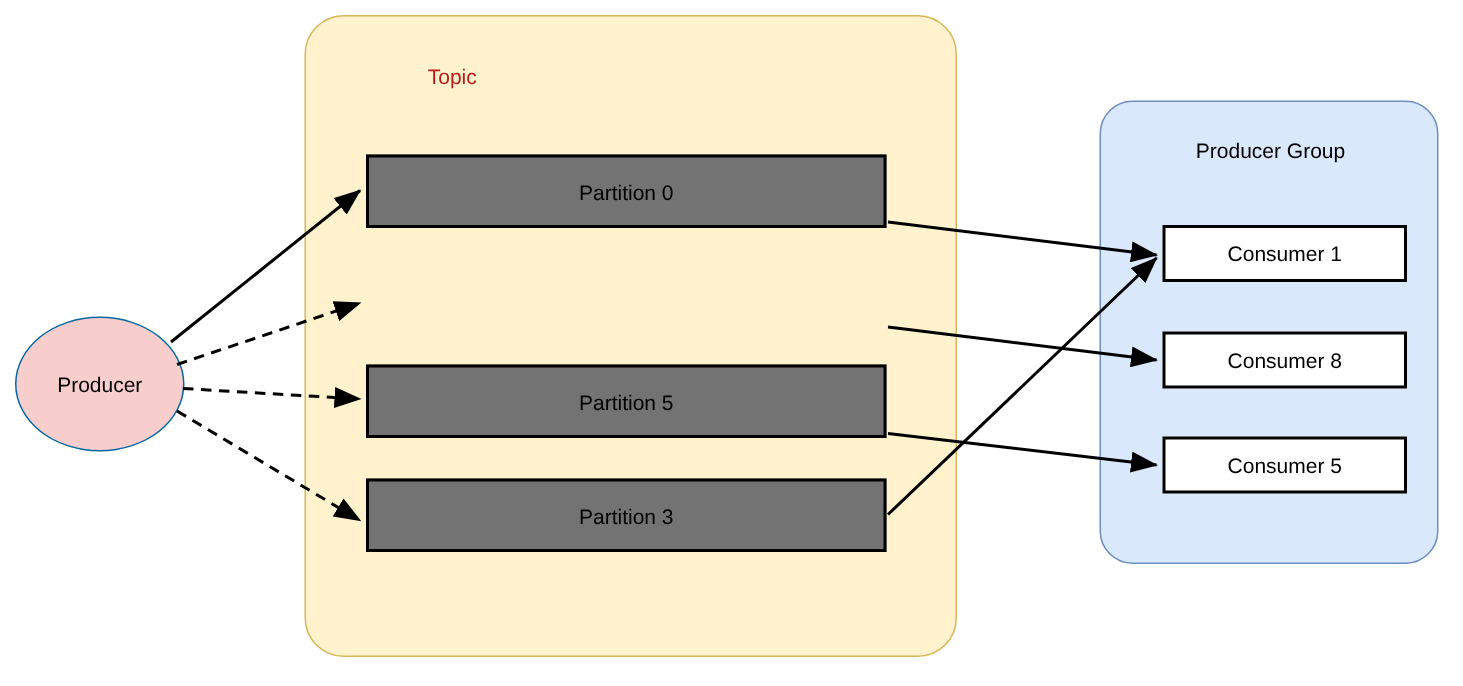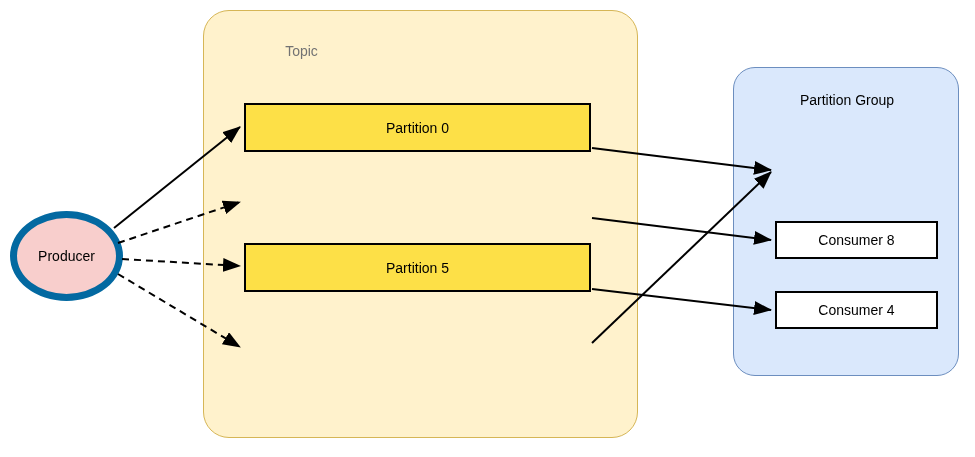--- a/index.html
+++ b/index.html
@@ -31,21 +31,21 @@
     box-sizing: border-box;
   }
   
   #producer-node {
     left: 10px;
     top: 211px;
     width: 113px;
     height: 90px;
     border-radius: 50%;
     background: #f8cecc;
-    border: 7px solid #0369a1;
+    border: 1px solid #0369a1;
     display: flex;
     align-items: center;
     justify-content: center;
   }
   #producer-node .node-label {
     font-size: 14px;
     color: #000000;
     line-height: 1.2;
     text-align: center;
   }
@@ -59,21 +59,21 @@
     border: 1px solid #d6b656;
     border-radius: 26px;
   }
   #topic-container > .container-title {
     position: absolute;
     left: 0;
     top: 32px;
     width: 195px;
     text-align: center;
     font-size: 14px;
-    color: #737373;
+    color: #b91c1c;
   }
   
   #consumer-group-container {
     left: 733px;
     top: 67px;
     width: 226px;
     height: 309px;
     background: #dae8fc;
     border: 1px solid #6c8ebf;
     border-radius: 22px;
@@ -86,21 +86,21 @@
     text-align: center;
     font-size: 14px;
     color: #000000;
   }
   
   .partition-box {
     position: absolute;
     left: 244px;
     width: 347px;
     height: 49px;
-    background: #fde047;
+    background: #737373;
     border: 2px solid #000000;
     box-sizing: border-box;
     display: flex;
     align-items: center;
     justify-content: center;
     font-size: 14px;
     color: #000000;
   }
   #partition-0 { top: 103px; }
   #partition-1 { top: 173px; }
@@ -128,28 +128,30 @@
 </head>
 <body>
 
 <div id="canvas">
 
   <div class="node" id="topic-container">
     <div class="container-title">Topic</div>
   </div>
 
   <div class="node" id="consumer-group-container">
-    <div class="container-title">Partition Group</div>
+    <div class="container-title">Producer Group</div>
   </div>
 
   <div class="partition-box" id="partition-0">Partition 0</div>
   <div class="partition-box" id="partition-2">Partition 5</div>
+  <div class="partition-box" id="partition-3">Partition 3</div>
 
+  <div class="consumer-box" id="consumer-1">Consumer 1</div>
   <div class="consumer-box" id="consumer-2">Consumer 8</div>
-  <div class="consumer-box" id="consumer-3">Consumer 4</div>
+  <div class="consumer-box" id="consumer-3">Consumer 5</div>
 
   <div class="node" id="producer-node">
     <span class="node-label">Producer</span>
   </div>
 
   <svg id="edge-layer" viewBox="0 0 975 457">
     <defs>
       <marker id="arrowhead" markerWidth="9" markerHeight="7" refX="8.5" refY="3.5" orient="auto" markerUnits="strokeWidth">
         <polygon points="0 0, 9 3.5, 0 7" fill="#000000"></polygon>
       </marker>

